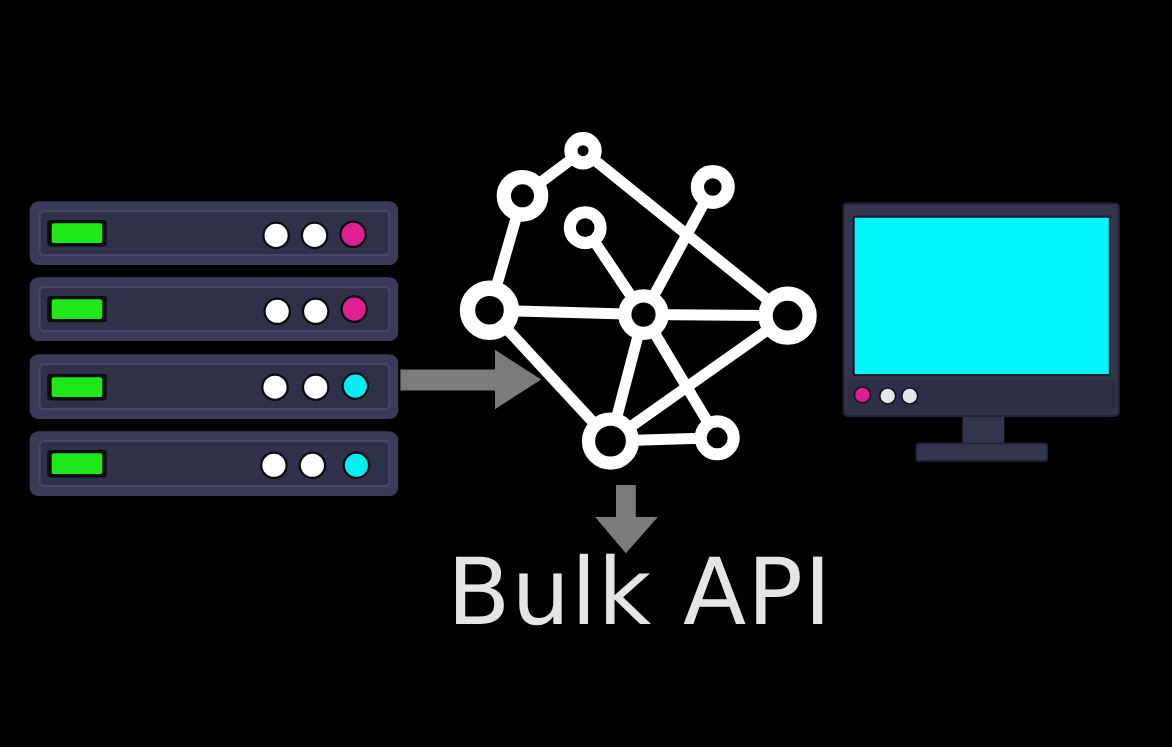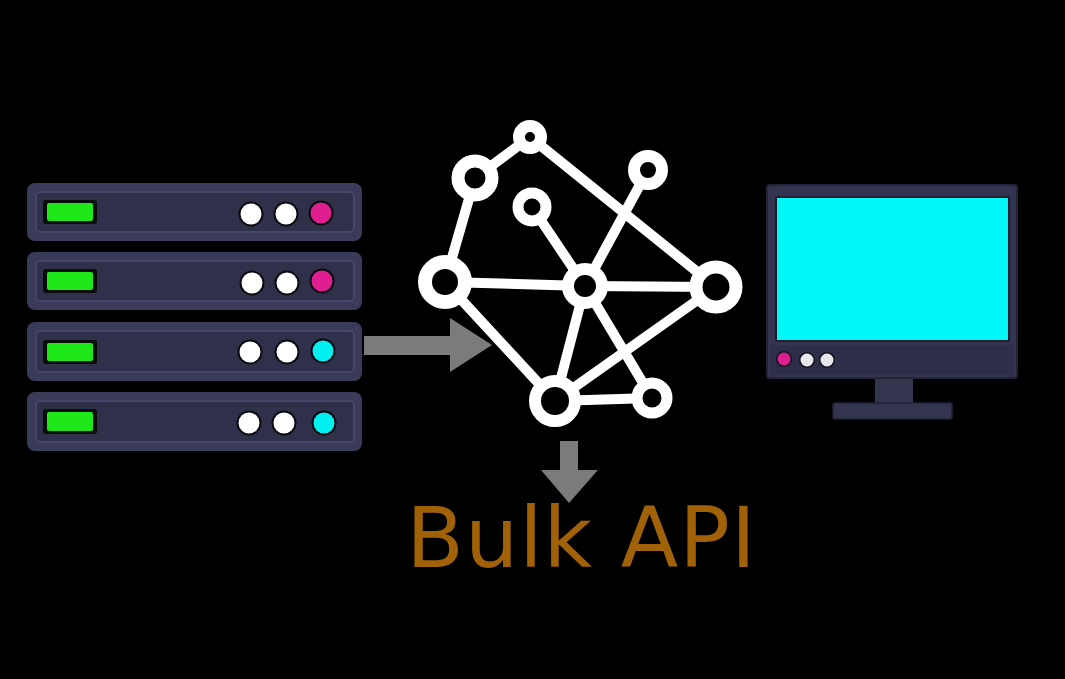--- a/index.html
+++ b/index.html
@@ -19,21 +19,21 @@
       left: 0; top: 0;
       width: 1065px;
       height: 679px;
     }
     .caption {
       position: absolute;
       left: 0;
       width: 1065px;
       top: 496px;
       text-align: center;
-      color: #a16207;
+      color: #e5e5e5;
       font-family: "DejaVu Sans", "Liberation Sans", sans-serif;
       font-size: 84px;
       letter-spacing: 1px;
       line-height: 1;
       padding-left: 98px;
       box-sizing: border-box;
     }
   </style>
 </head>
 <body>

